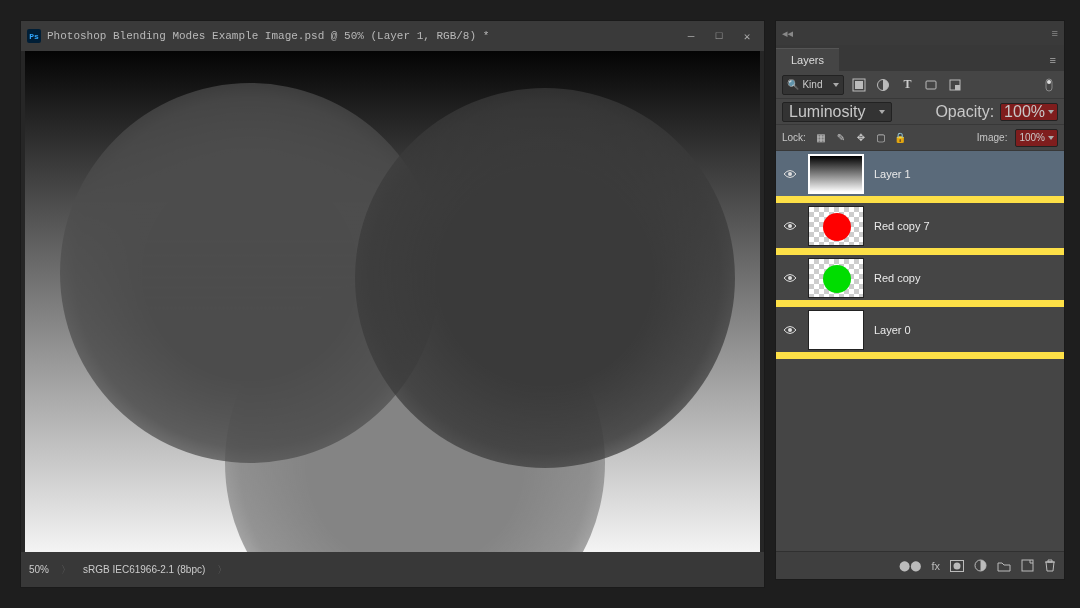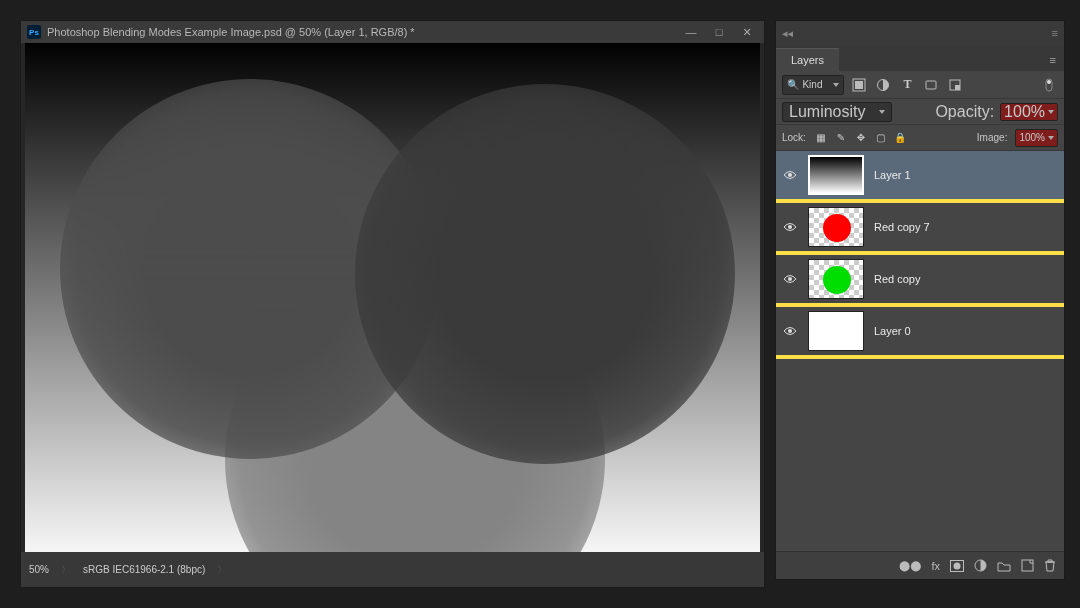--- a/index.html
+++ b/index.html
@@ -18,27 +18,28 @@
     left: 20px;
     top: 20px;
     width: 745px;
     height: 568px;
     background: #303030;
     border: 1px solid #1a1a1a;
     display: flex;
     flex-direction: column;
   }
   .doc-titlebar {
-    height: 22px;
+    height: 30px;
     background: #3a3a3a;
     display: flex;
     align-items: center;
     padding: 0 6px;
     gap: 6px;
     color: #b8b8b8;
+    font-family: Liberation Mono, monospace;
   }
   .ps-icon {
     width: 14px;
     height: 14px;
     background: #001e36;
     color: #31a8ff;
     font-size: 8px;
     font-weight: bold;
     display: flex;
     align-items: center;
@@ -230,21 +231,21 @@
     flex: 1;
     overflow: auto;
     background: #454545;
   }
   .layer-item {
     display: flex;
     align-items: center;
     height: 52px;
     padding: 0 6px;
     gap: 10px;
-    border-bottom: 4px solid #fde047;
+    border-bottom: 7px solid #fde047;
     cursor: pointer;
   }
   .layer-item.selected { background: #5a6a7a; }
   .vis-toggle {
     width: 16px;
     height: 16px;
     display: flex;
     align-items: center;
     justify-content: center;
     cursor: pointer;

